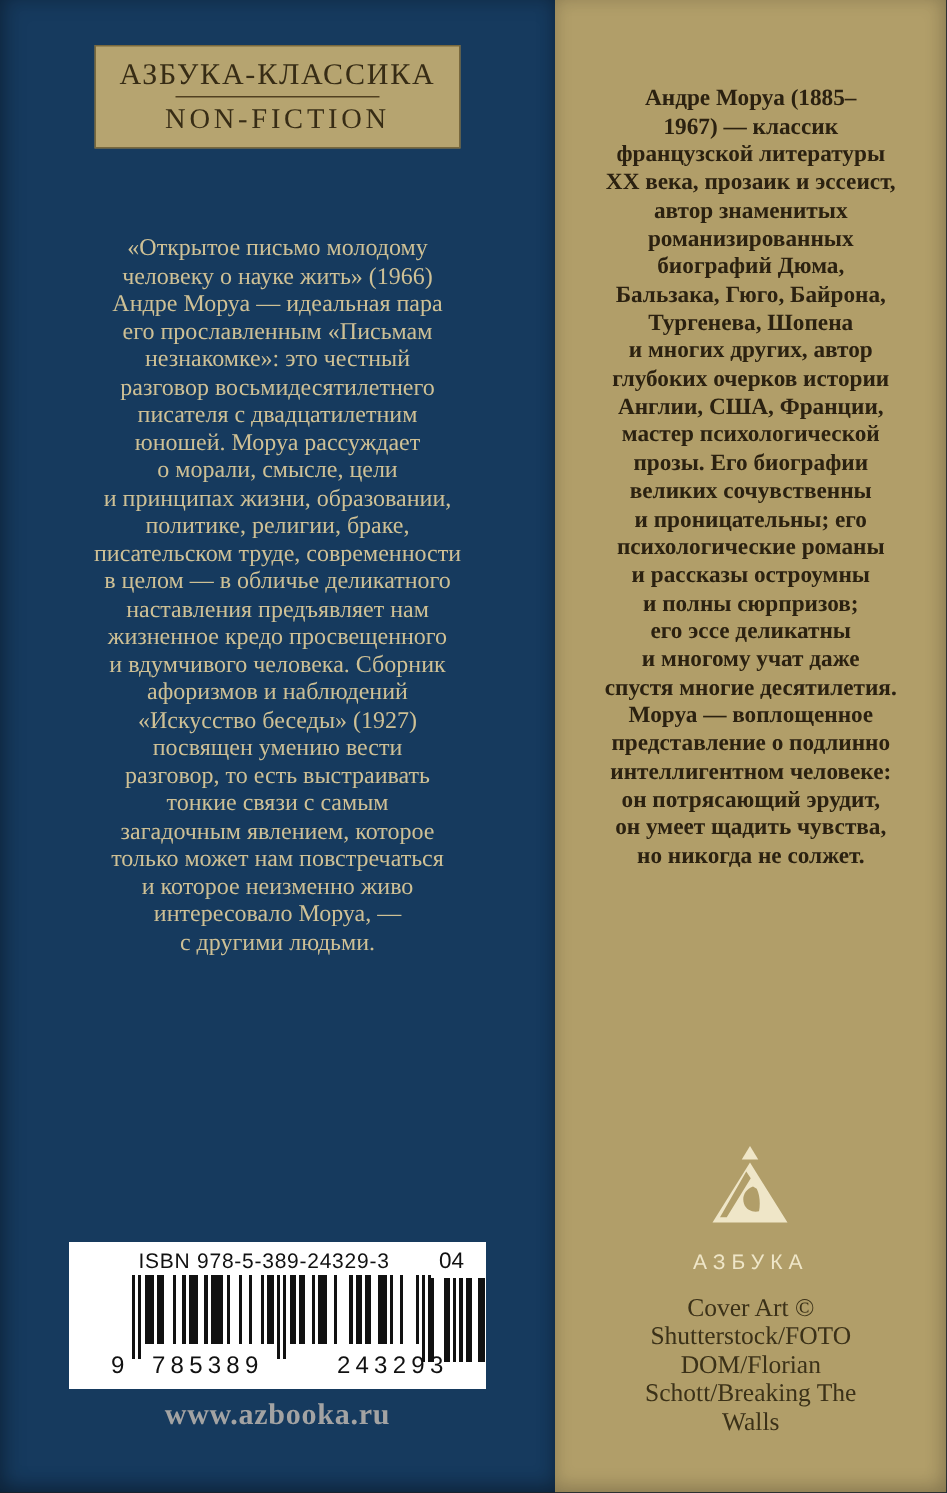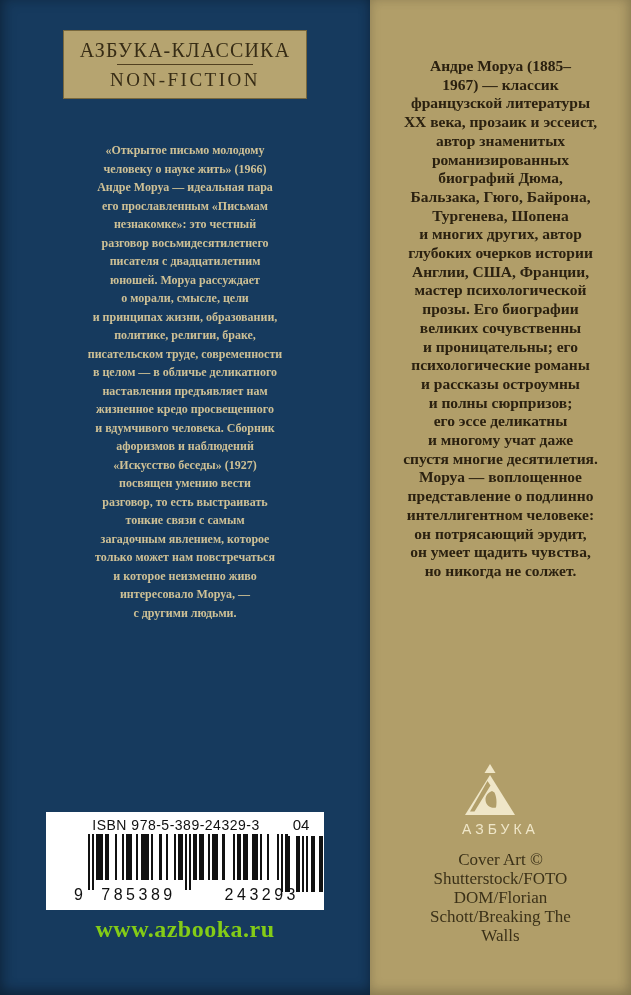--- a/index.html
+++ b/index.html
@@ -25,26 +25,26 @@
     background:#B6A470;
     border:1px solid rgba(70,55,20,.55);
     box-sizing:border-box;
     display:flex;flex-direction:column;align-items:center;justify-content:center;
     color:#372C15;
   }
   .series-line1{font-size:20px;letter-spacing:1.2px;line-height:22px;}
   .series-divider{width:136px;height:1px;background:#514020;margin:3px 0 4px;}
   .series-line2{font-size:19px;letter-spacing:2.5px;line-height:21px;}
   .annotation{
-    margin-top:42px;
+    margin-top:58px;
     width:348px;
     text-align:center;
     color:#CEC095;
-    font-weight:bold;
-    font-size:12px;line-height:18.5px;
+    font-weight:normal;
+    font-size:16px;line-height:18.5px;
     white-space:pre-line;
   }
   
   .barcode-box{
     margin-top:190px;
     width:278px;height:98px;
     background:#FFFFFF;
     box-sizing:border-box;
     padding-top:4px;
     padding-left:16px;
@@ -63,22 +63,22 @@
     position:absolute;bottom:2px;
     font-family:"Liberation Sans", sans-serif;
     font-size:16px;color:#111;
   }
   .ean-digits .d0{left:0;}
   .ean-digits .d1{left:20px;width:89px;text-align:center;letter-spacing:3.5px;}
   .ean-digits .d2{left:136px;width:89px;text-align:right;letter-spacing:3.5px;}
   .addon-barcode{margin-left:6px;padding-top:2px;}
   .website{
     margin-top:6px;
-    color:#84cc16;font-weight:bold;
-    font-size:24px;letter-spacing:.5px;
+    color:#a3a3a3;font-weight:bold;
+    font-size:20px;letter-spacing:.5px;
     text-align:right;
   }
   
   .panel-right{
     width:261px;height:100%;
     background:#B19E69;
     box-shadow:inset 0 -5px 12px rgba(0,0,0,.15), inset -4px 0 12px rgba(0,0,0,.12);
     display:flex;flex-direction:column;align-items:center;
     box-sizing:border-box;
   }
@@ -86,21 +86,21 @@
     margin-top:57px;
     width:252px;
     text-align:center;
     color:#2B2110;
     font-weight:bold;
     font-size:15.5px;line-height:18.7px;
     white-space:pre-line;
   }
   .logo{
     margin-top:183px;
-    display:flex;flex-direction:column;align-items:flex-start;
+    display:flex;flex-direction:column;align-items:center;gap:12px;
   }
   .logo-text{
     margin-top:3px;
     font-family:"Liberation Sans", sans-serif;
     font-size:14px;letter-spacing:4px;
     color:#EFE6C8;
   }
   .credit{
     margin-top:13px;
     width:236px;

